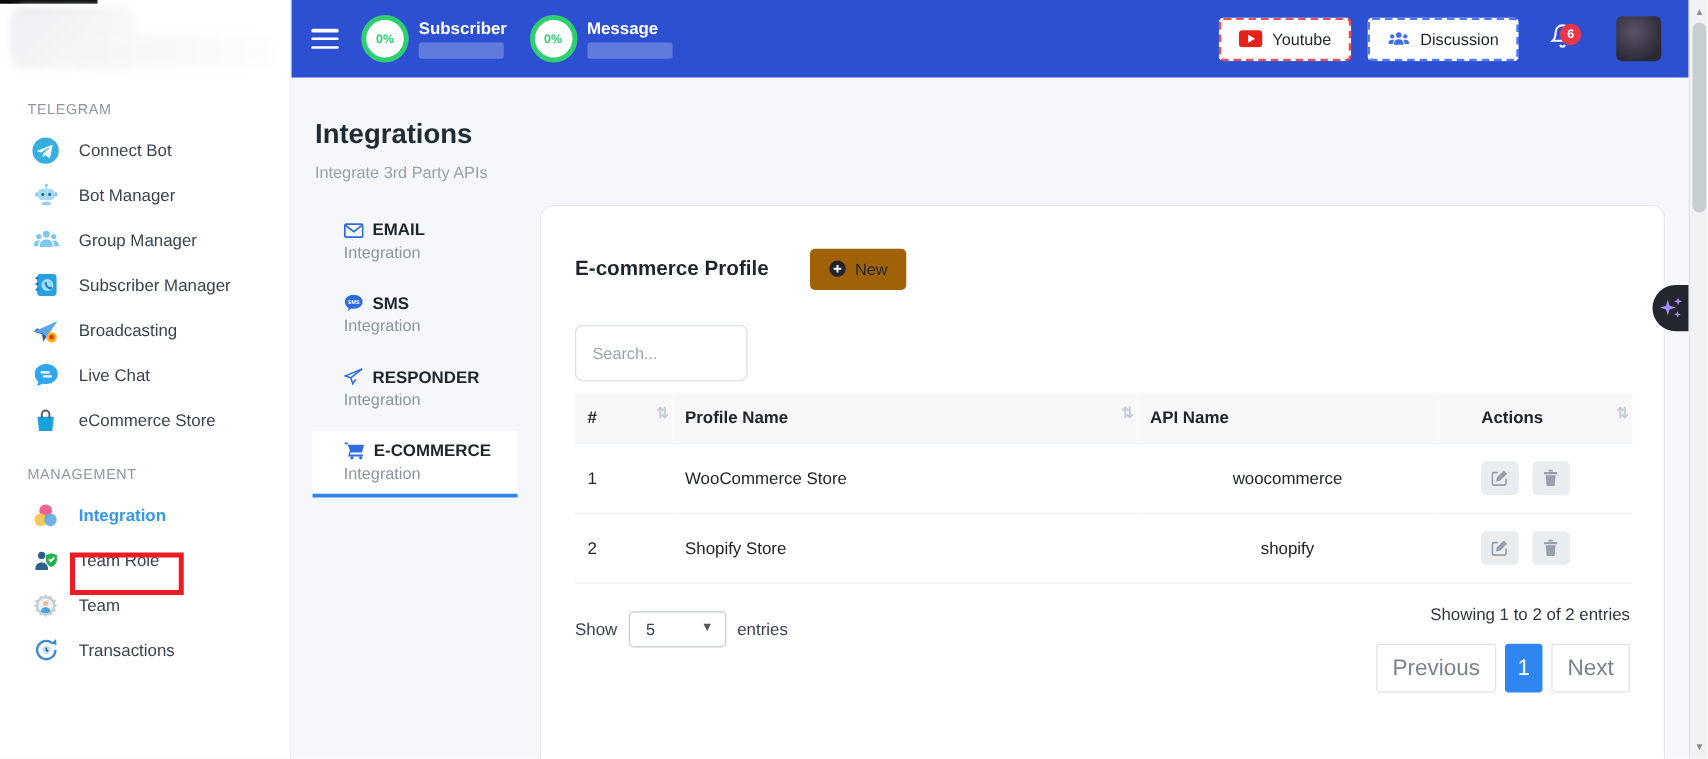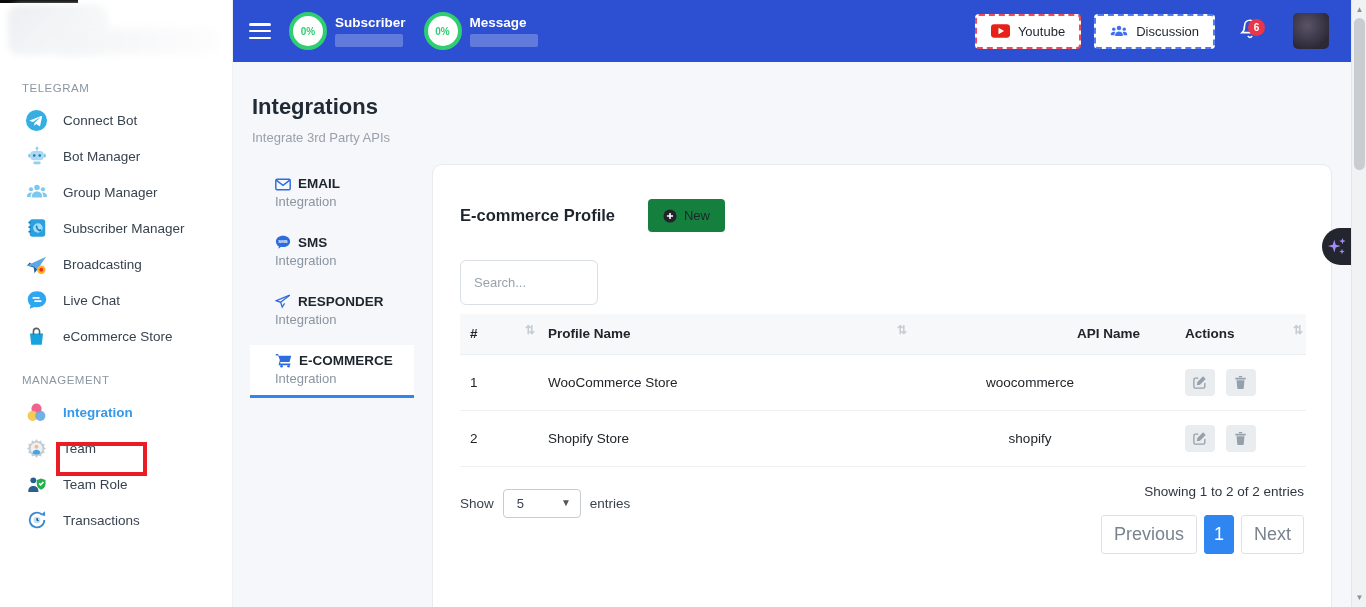--- a/index.html
+++ b/index.html
@@ -44,29 +44,29 @@
   .page-sub { position:absolute; left:19px; top:64px; font-size:13px; color:#98a1ab; }
   .subnav { position:absolute; left:17px; top:102px; width:164px; }
   .subnav-item { padding:8px 0 9px 25px; margin-bottom:9px; cursor:pointer; }
   .subnav-title { display:flex; align-items:flex-end; gap:7px; font-size:13.5px; font-weight:bold; color:#1e252d; }
   .subnav-sub { font-size:13px; color:#8b95a1; margin-top:3px; }
   .subnav-item.active { background:#fff; border-bottom:3px solid #2f86f0; }
 
   .card { position:absolute; left:199px; top:98px; width:900px; height:560px; background:#fff; border:1px solid #e7ebee; border-radius:10px; padding:0 27px; }
   .panel-head { display:flex; align-items:center; margin-top:34px; }
   .panel-title { font-size:16.5px; font-weight:bold; color:#1e252d; }
-  .new-btn { margin-left:33px; display:flex; align-items:center; gap:7px; background:#15803d; border:none; border-radius:4px; padding:9px 15px; font-size:13px; color:#1e252d; cursor:pointer; }
+  .new-btn { margin-left:33px; display:flex; gap:7px; background:#a16207; border:none; border-radius:4px; padding:9px 15px; font-size:13px; color:#1e252d; cursor:pointer; }
   .search-input { margin-top:28px; width:138px; height:45px; border:1px solid #d9dfe4; border-radius:6px; padding:0 13px; font-size:13px; color:#444; outline:none; display:block; background:#fff; }
   .search-input::placeholder { color:#9aa3ad; }
 
   table.grid { margin-top:9px; width:846px; border-collapse:collapse; font-size:13.5px; color:#212529; table-layout:fixed; }
   .grid thead th { background:#f7f8fa; text-align:left; font-weight:bold; padding:12px 10px; position:relative; height:40px; cursor:pointer; border-bottom:1px solid #eceff2; }
   .grid th.c-num { width:78px; }
   .grid th.c-profile { width:372px; }
-  .grid th.c-api { width:240px; text-align:right; }
+  .grid th.c-api { width:240px; text-align:left; }
   .grid th.c-actions { width:156px; padding-left:35px; }
   .grid tbody td { padding:14px 10px; border-bottom:1px solid #eef1f4; height:47px; }
   .grid td.c-api { text-align:center; }
   .grid td.c-actions { padding-left:35px; }
   .sort-glyph { position:absolute; right:3px; top:9px; font-size:12px; color:#c6ccd3; }
   .icon-btn { display:inline-flex; width:30px; height:27px; background:#e9edf0; border:none; border-radius:4px; align-items:center; justify-content:center; margin-right:7px; cursor:pointer; vertical-align:middle; }
 
   .table-footer { display:flex; margin-top:17px; align-items:flex-start; }
   .show-group { display:flex; align-items:center; gap:9px; font-size:13.5px; color:#39434f; margin-top:5px; }
   .select-box { position:relative; width:78px; height:29px; border:1px solid #c6ccd2; border-radius:4px; background:#fff; display:flex; align-items:center; padding-left:13px; font-size:13px; color:#39434f; cursor:pointer; }
@@ -187,39 +187,39 @@
         <svg width="23" height="23" viewBox="0 0 24 24">
             <circle cx="12" cy="8" r="5.3" fill="#f06292"></circle>
             <circle cx="8" cy="15.5" r="5.3" fill="#f4c64f" fill-opacity=".95"></circle>
             <circle cx="16" cy="15.5" r="5.3" fill="#64a9e0" fill-opacity=".9"></circle>
           </svg>
       </span>
       <span class="side-label active">Integration</span>
     </div>
     <div class="side-item">
       <span class="sicon">
+        <svg width="22" height="22" viewBox="0 0 24 24">
+            <circle cx="8" cy="8" r="3.2" fill="#2b5f8f"></circle>
+            <path fill="#2b5f8f" d="M2.5 19.5c0-3.3 2.5-5.3 5.5-5.3s5.5 2 5.5 5.3v1.2h-11v-1.2z"></path>
+            <path fill="#22b14c" d="M16.5 6l4.8 1.6v4c0 3.1-2 5.6-4.8 6.6-2.8-1-4.8-3.5-4.8-6.6v-4L16.5 6z"></path>
+            <path fill="none" stroke="#fff" stroke-width="1.7" d="M14.3 11.3l1.7 1.7 3-3.2"></path>
+          </svg>
+      </span>
+      <span class="side-label">Team Role</span>
+    </div>
+    <div class="side-item">
+      <span class="sicon">
         <svg width="23" height="23" viewBox="0 0 24 24">
             <path fill="#c3ccd5" d="M12 2l1.8 2.6 3-1 .7 3.1 3.1.7-1 3L22 12l-2.4 1.6 1 3-3.1.7-.7 3.1-3-1L12 22l-1.8-2.6-3 1-.7-3.1-3.1-.7 1-3L2 12l2.4-1.6-1-3 3.1-.7.7-3.1 3 1L12 2z"></path>
             <circle cx="12" cy="12" r="6.2" fill="#eef1f4"></circle>
             <circle cx="12" cy="10.2" r="2.1" fill="#f5b98c"></circle>
             <path fill="#4aa3e0" d="M7.8 16.6c.6-2 2.2-3.2 4.2-3.2s3.6 1.2 4.2 3.2c-1.1 1-2.6 1.6-4.2 1.6s-3.1-.6-4.2-1.6z"></path>
           </svg>
       </span>
       <span class="side-label">Team</span>
-    </div>
-    <div class="side-item">
-      <span class="sicon">
-        <svg width="22" height="22" viewBox="0 0 24 24">
-            <circle cx="8" cy="8" r="3.2" fill="#2b5f8f"></circle>
-            <path fill="#2b5f8f" d="M2.5 19.5c0-3.3 2.5-5.3 5.5-5.3s5.5 2 5.5 5.3v1.2h-11v-1.2z"></path>
-            <path fill="#22b14c" d="M16.5 6l4.8 1.6v4c0 3.1-2 5.6-4.8 6.6-2.8-1-4.8-3.5-4.8-6.6v-4L16.5 6z"></path>
-            <path fill="none" stroke="#fff" stroke-width="1.7" d="M14.3 11.3l1.7 1.7 3-3.2"></path>
-          </svg>
-      </span>
-      <span class="side-label">Team Role</span>
     </div>
     <div class="side-item">
       <span class="sicon">
         <svg width="22" height="22" viewBox="0 0 24 24">
             <path fill="none" stroke="#3b8ad1" stroke-width="2" d="M20 12a8 8 0 1 1-3-6.2"></path>
             <path fill="#3b8ad1" d="M20.5 2.5l.5 5-5-.9z"></path>
             <circle cx="12" cy="12" r="3.6" fill="#bfe0f5"></circle>
             <path stroke="#2b5f8f" stroke-width="1.3" d="M12 9.8v2.4l1.7 1"></path>
           </svg>
       </span>

